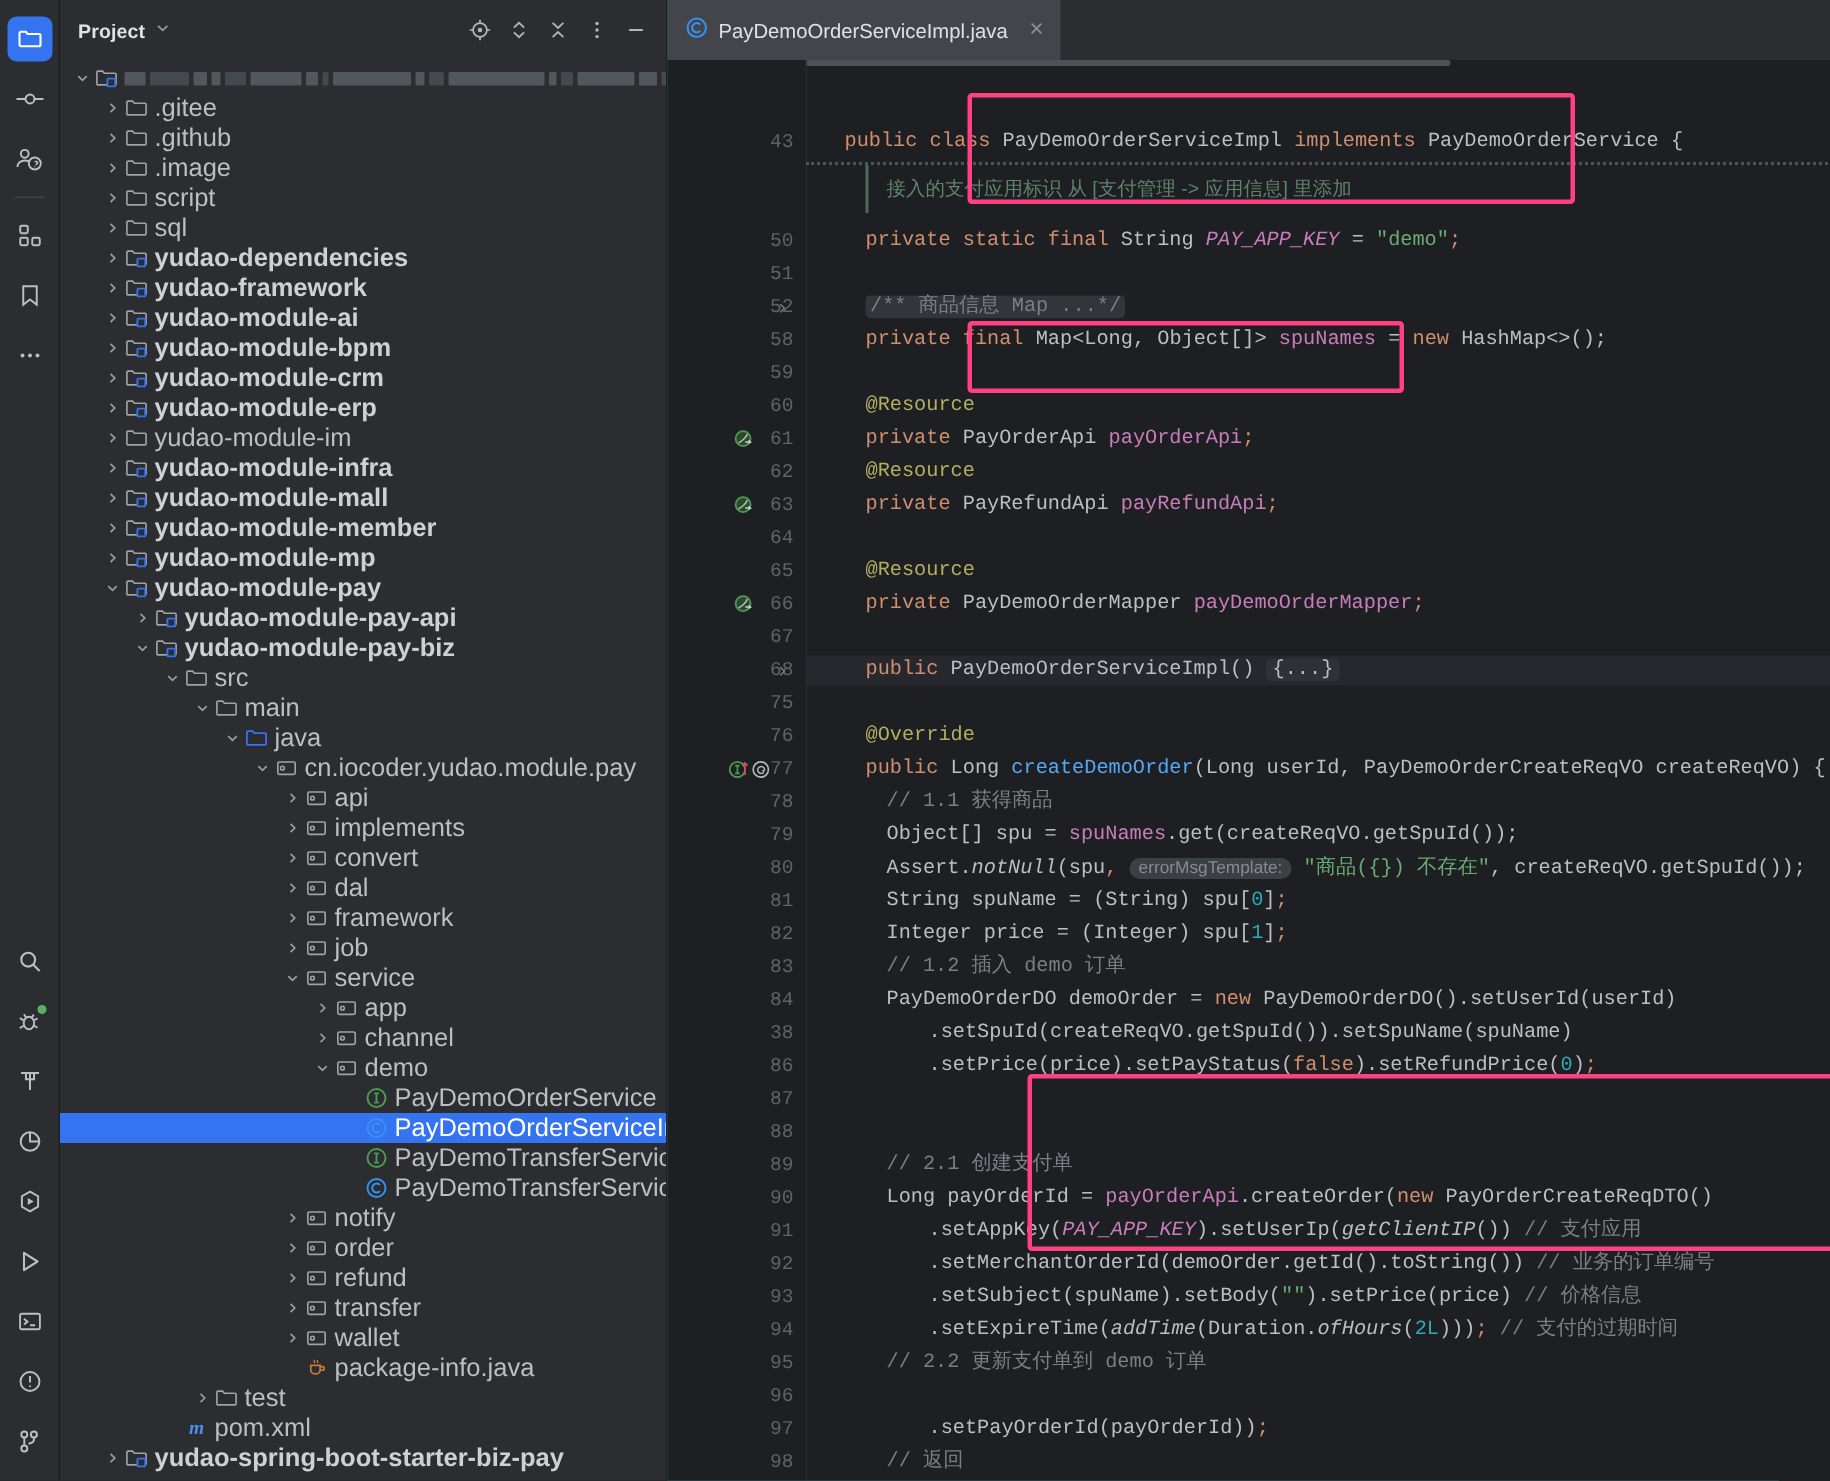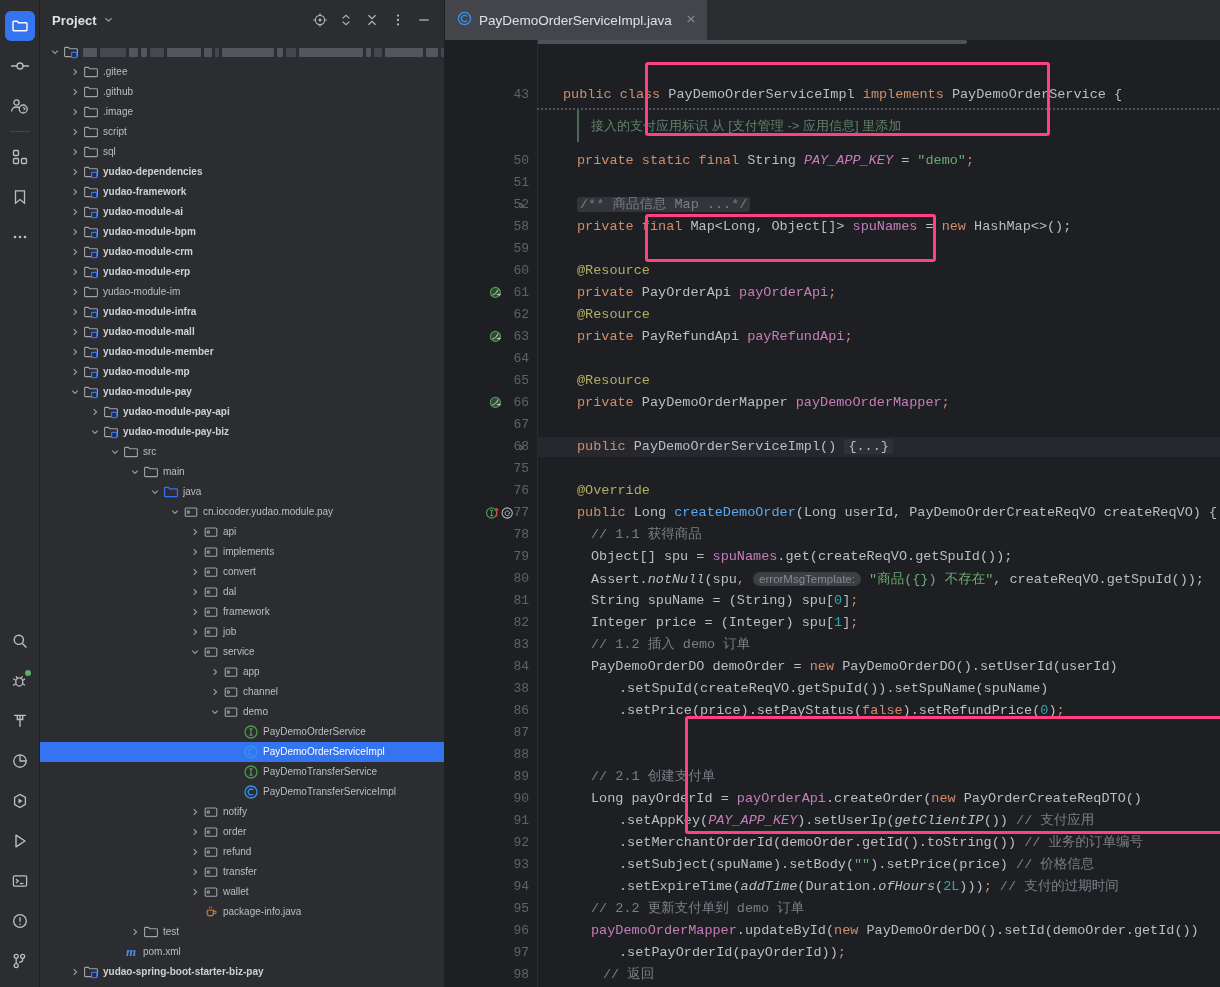--- a/index.html
+++ b/index.html
@@ -46,21 +46,21 @@
   .tree { flex:1 1 auto; overflow:hidden; padding-top:2px; font-size:13px; }
   .row {
     height:20px; display:flex; align-items:center; white-space:nowrap;
     padding-right:6px; cursor:pointer;
   }
   .row.selected { background:#3574F0; }
   .row.selected .label { color:#FFFFFF; }
   .arrow { width:14px; flex:0 0 14px; display:flex; align-items:center; justify-content:center; }
   .arrow.none { visibility:hidden; }
   .ic { width:18px; flex:0 0 18px; display:flex; align-items:center; justify-content:center; margin-right:3px; }
-  .label { color:#BCBEC4; font-size:10px; line-height:20px; }
+  .label { color:#BCBEC4; font-size:17px; line-height:20px; }
   .label.bold { font-weight:bold; color:#CED0D6; }
 
   
   .redacted { display:flex; align-items:center; gap:3px; }
   .rd { height:9px; border-radius:1px; background:#53565C; }
   .rd2 { height:9px; border-radius:1px; background:#45484E; }
 
   
   .editor-area { flex:1 1 auto; display:flex; flex-direction:column; background:#14b8a6; min-width:0; }
   .tabbar { height:40px; flex:0 0 40px; background:#2B2D30; display:flex; align-items:flex-end; }
@@ -1065,22 +1065,21 @@
           <div class="cline" style="top: 617px; left: 54px;"><span class="cls">PayDemoOrderDO</span> demoOrder <span class="punc">=</span> <span class="kw">new</span> <span class="cls">PayDemoOrderDO</span><span class="punc">().</span>setUserId<span class="punc">(</span>userId<span class="punc">)</span></div>
           <div class="cline" style="top: 639px; left: 82px;"><span class="punc">.</span>setSpuId<span class="punc">(</span>createReqVO<span class="punc">.</span>getSpuId<span class="punc">()).</span>setSpuName<span class="punc">(</span>spuName<span class="punc">)</span></div>
           <div class="cline" style="top: 661px; left: 82px;"><span class="punc">.</span>setPrice<span class="punc">(</span>price<span class="punc">).</span>setPayStatus<span class="punc">(</span><span class="kw">false</span><span class="punc">).</span>setRefundPrice<span class="punc">(</span><span class="num">0</span><span class="punc">)</span><span class="semi">;</span></div>
           <div class="cline" style="top: 727px; left: 54px;"><span class="cmt">// 2.1 创建支付单</span></div>
           <div class="cline" style="top: 749px; left: 54px;"><span class="cls">Long</span> payOrderId <span class="punc">=</span> <span class="fld">payOrderApi</span><span class="punc">.</span>createOrder<span class="punc">(</span><span class="kw">new</span> <span class="cls">PayOrderCreateReqDTO</span><span class="punc">()</span></div>
           <div class="cline" style="top: 771px; left: 82px;"><span class="punc">.</span>setAppKey<span class="punc">(</span><span class="cst">PAY_APP_KEY</span><span class="punc">).</span>setUserIp<span class="punc">(</span><span class="ital">getClientIP</span><span class="punc">())</span> <span class="cmt">// 支付应用</span></div>
           <div class="cline" style="top: 793px; left: 82px;"><span class="punc">.</span>setMerchantOrderId<span class="punc">(</span>demoOrder<span class="punc">.</span>getId<span class="punc">().</span>toString<span class="punc">())</span> <span class="cmt">// 业务的订单编号</span></div>
           <div class="cline" style="top: 815px; left: 82px;"><span class="punc">.</span>setSubject<span class="punc">(</span>spuName<span class="punc">).</span>setBody<span class="punc">(</span><span class="str">""</span><span class="punc">).</span>setPrice<span class="punc">(</span>price<span class="punc">)</span> <span class="cmt">// 价格信息</span></div>
           <div class="cline" style="top: 837px; left: 82px;"><span class="punc">.</span>setExpireTime<span class="punc">(</span><span class="ital">addTime</span><span class="punc">(</span><span class="cls">Duration</span><span class="punc">.</span><span class="ital">ofHours</span><span class="punc">(</span><span class="num">2L</span><span class="punc">)))</span><span class="semi">;</span> <span class="cmt">// 支付的过期时间</span></div>
           <div class="cline" style="top: 859px; left: 54px;"><span class="cmt">// 2.2 更新支付单到 demo 订单</span></div>
-          <div class="cline" style="top: 881px; left: 54px;"><span class="fld">payDemoOrderMapper</span><span class="punc">.</span>updateById<span class="punc">(</span><span class="kw">new</span> <span class="cls">PayDemoOrderDO</span><span class="punc">().</span>setId<span class="punc">(</span>demoOrder<span class="punc">.</span>getId<span class="punc">())</span></div>
           <div class="cline" style="top: 903px; left: 82px;"><span class="punc">.</span>setPayOrderId<span class="punc">(</span>payOrderId<span class="punc">))</span><span class="semi">;</span></div>
-          <div class="cline" style="top: 925px; left: 54px; margin-left: 12px;"><span class="cmt">// 返回</span></div>
+          <div class="cline" style="top: 925px; left: 54px;"><span class="cmt">// 返回</span></div>
           <div class="hl-box" style="left: 108px; top: 22px; width: 405px; height: 74px; border-color: rgb(255, 64, 129);"></div>
           <div class="hl-box" style="left: 108px; top: 174px; width: 291px; height: 48px; border-color: rgb(255, 64, 129);"></div>
           <div class="hl-box" style="left: 148px; top: 676px; width: 612px; height: 118px; border-color: rgb(255, 64, 129);"></div>
         </div>
     </div>
   </div>
 </div>
 
 </body></html>

